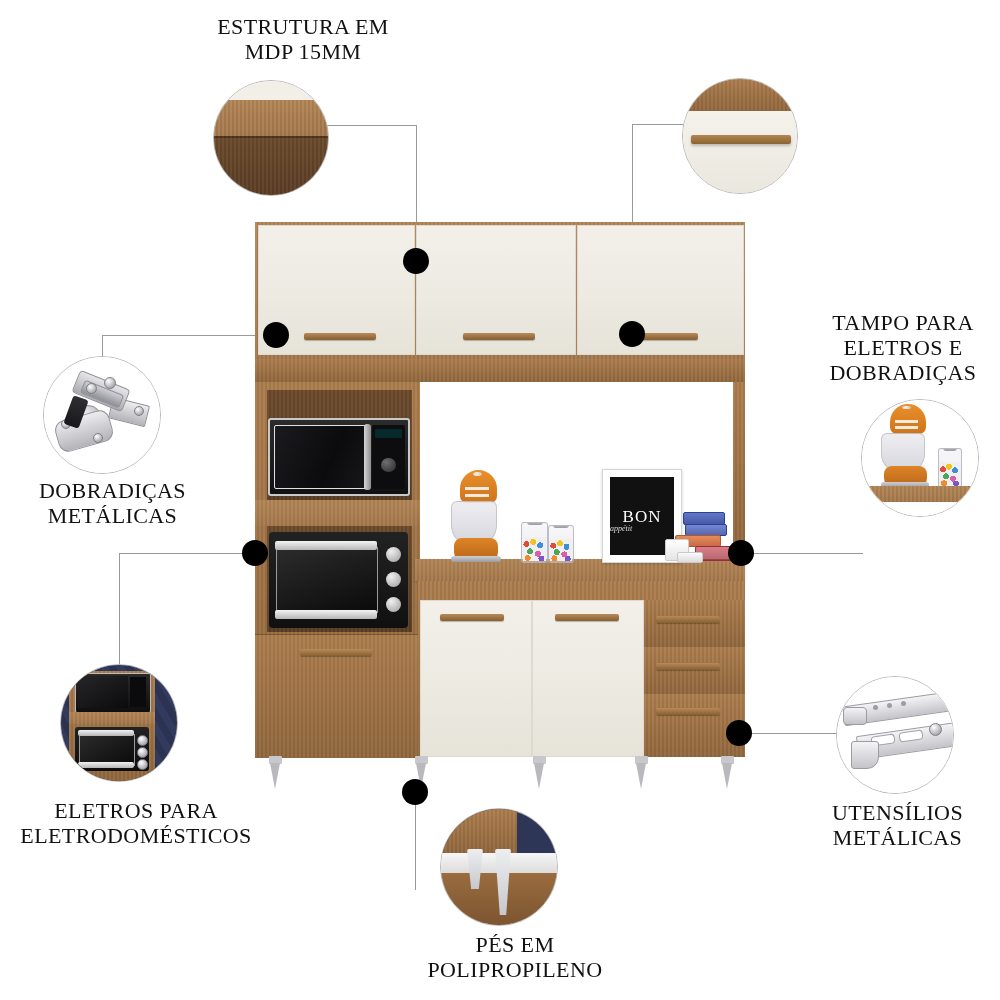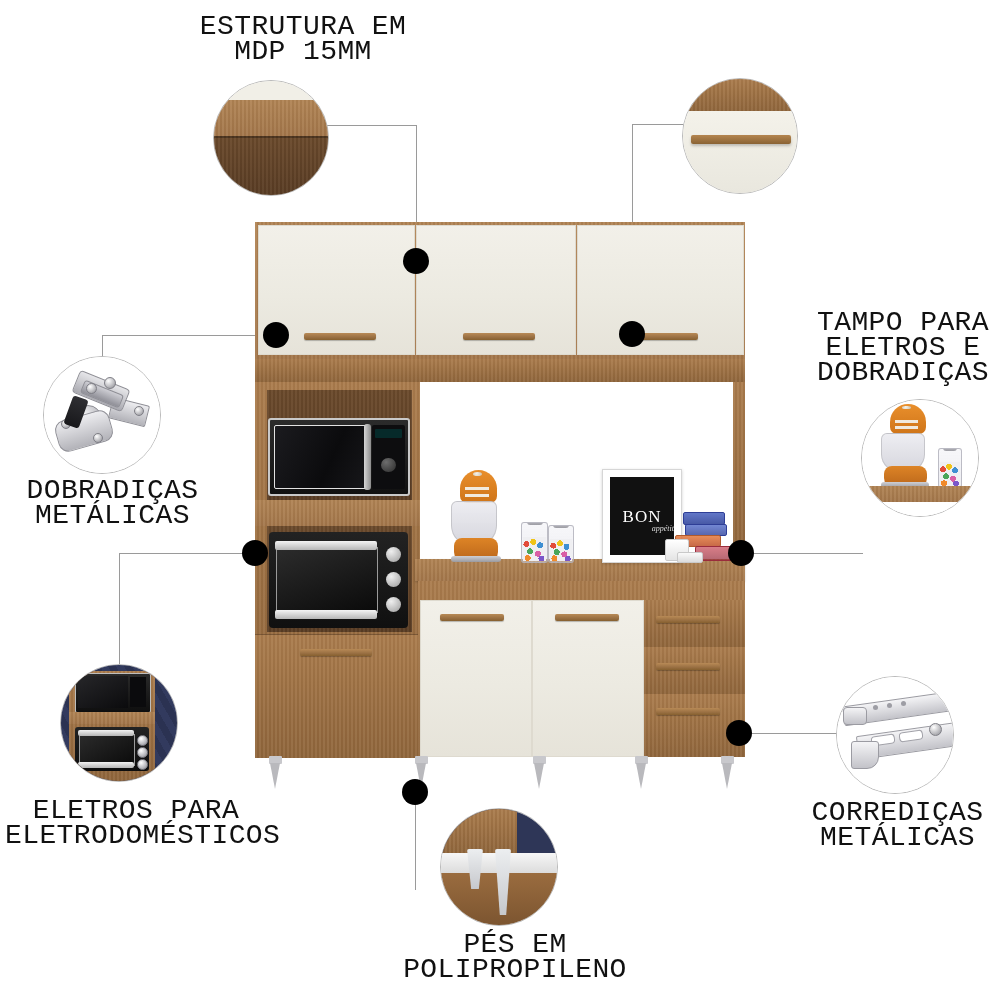--- a/index.html
+++ b/index.html
@@ -9,27 +9,27 @@
     font-family:"Liberation Sans", sans-serif;
     overflow:hidden;
     position:relative;
   }
   #stage{position:absolute;left:0;top:0;width:1000px;height:1000px;}
 
   
   .callout-label{
     position:absolute;
     color:#111111;
-    font-size:28px;
+    font-size:22px;
     line-height:25px;
     letter-spacing:.4px;
     text-align:center;
     font-weight:400;
     white-space:pre-line;
-    font-family:Liberation Mono, monospace;
+    font-family:Liberation Serif, serif;
   }
 
   
   .bubble{
     position:absolute;
     border-radius:50%;
     overflow:hidden;
     border:1px solid #b9b9b9;
     background:#ffffff;
     box-sizing:border-box;
@@ -124,21 +124,21 @@
       radial-gradient(circle at 65% 70%, #d95fa6 0 3px, transparent 3px),
       radial-gradient(circle at 20% 88%, #f08a2a 0 3px, transparent 3px),
       radial-gradient(circle at 80% 90%, #7a57c9 0 3px, transparent 3px),
       #efeff2;}
 
   .frame{position:absolute;background:#ffffff;border:1px solid #d6d6d6;
     box-shadow:0 1px 3px rgba(0,0,0,.18);}
   .frame-mat{position:absolute;left:7px;top:7px;right:7px;bottom:7px;background:#111;}
   .frame-txt{position:absolute;left:0;right:0;top:38%;text-align:center;color:#fff;
     font-family:"Liberation Serif", serif;font-size:17px;letter-spacing:1px;}
-  .frame-sub{position:absolute;left:0;right:0;top:60%;text-align:right;color:#ddd;
+  .frame-sub{position:absolute;left:0;right:0;top:60%;text-align:left;color:#ddd;
     font-family:"Liberation Serif", serif;font-size:8px;font-style:italic;}
 
   .box{position:absolute;border-radius:2px;}
 
   .leg{position:absolute;width:0;height:0;border-left:5px solid transparent;
     border-right:5px solid transparent;border-top:26px solid #b9b9bd;}
   .leg-top{position:absolute;width:13px;height:8px;background:#c8c8cc;border-radius:1px;}
 
   
   .hinge-arm{position:absolute;background:linear-gradient(180deg,#e6e6e9,#a9a9b0);
@@ -425,18 +425,18 @@
 
   <div class="callout-label" style="left:178px;top:14px;width:250px;">ESTRUTURA EM
 MDP 15MM</div>
   <div class="callout-label" style="left:5px;top:478px;width:215px;">DOBRADIÇAS
 METÁLICAS</div>
   <div class="callout-label" style="left:812px;top:310px;width:182px;">TAMPO PARA
 ELETROS E
 DOBRADIÇAS</div>
   <div class="callout-label" style="left:5px;top:798px;width:262px;">ELETROS PARA
 ELETRODOMÉSTICOS</div>
-  <div class="callout-label" style="left:795px;top:800px;width:205px;">CORREDIÇAS
+  <div class="callout-label" style="left:795px;top:800px;width:205px;">UTENSÍLIOS
 METÁLICAS</div>
   <div class="callout-label" style="left:395px;top:932px;width:240px;">PÉS EM
 POLIPROPILENO</div>
 
 </div>
 
 </body></html>

